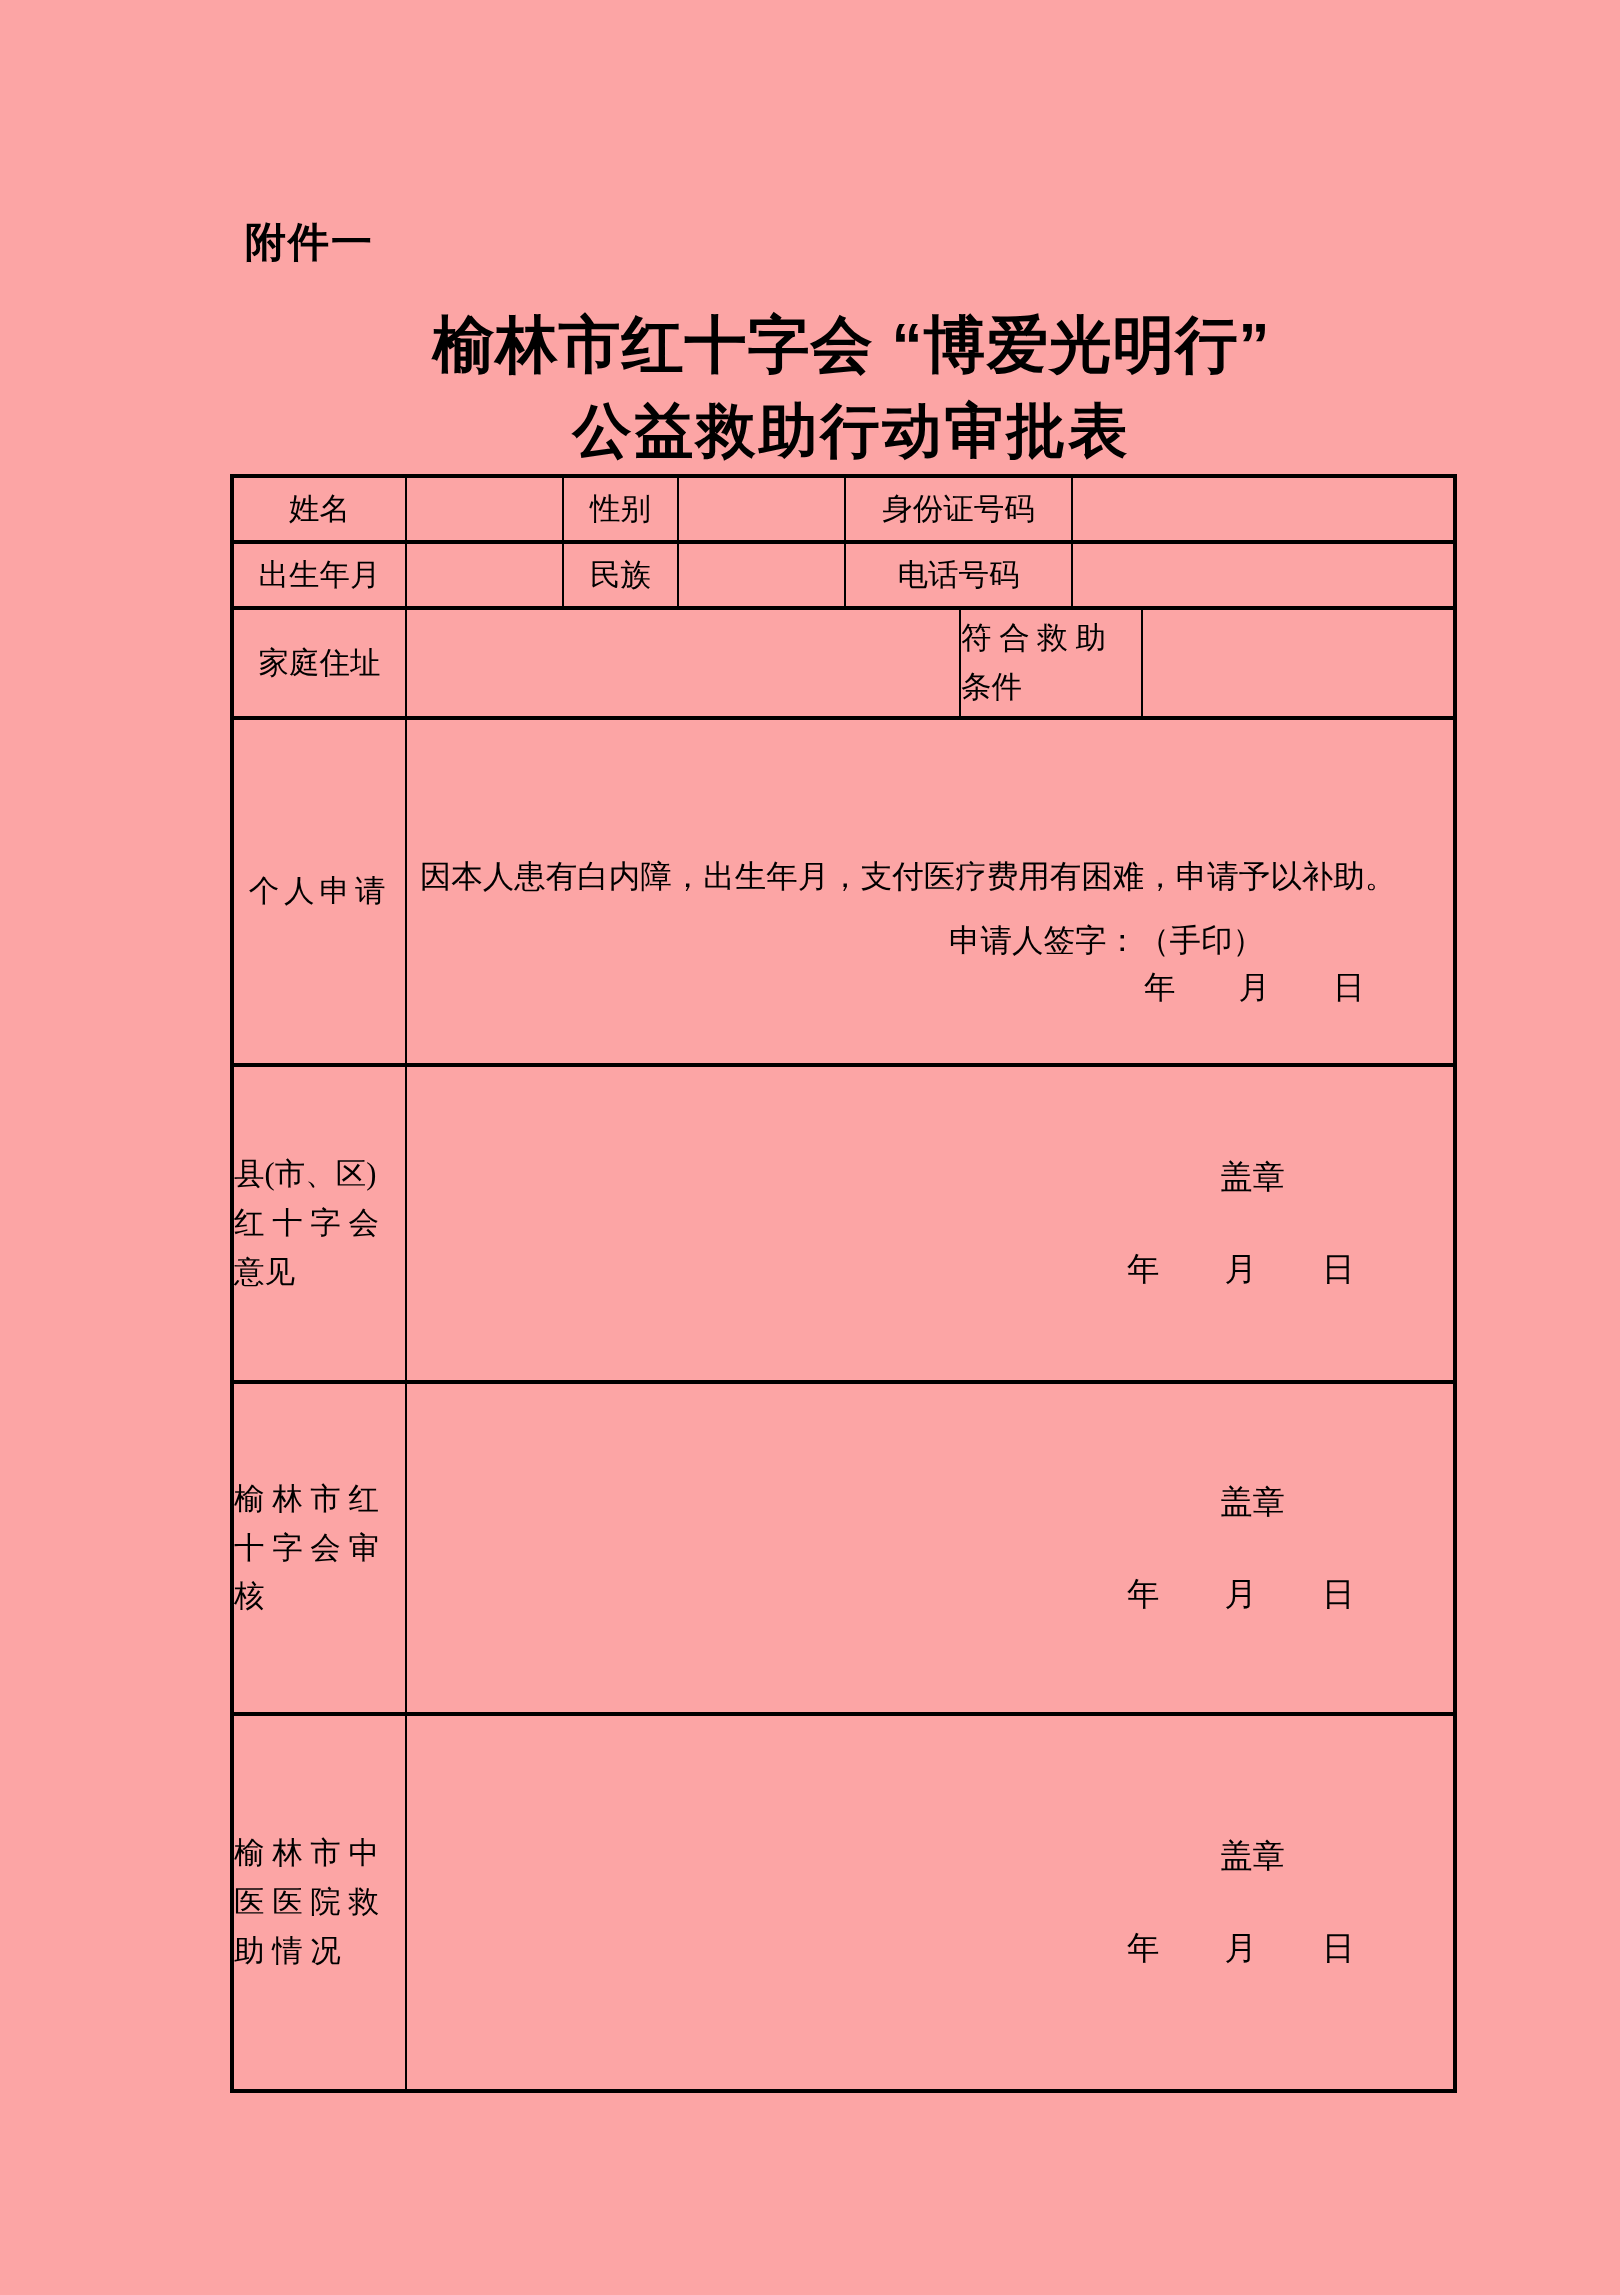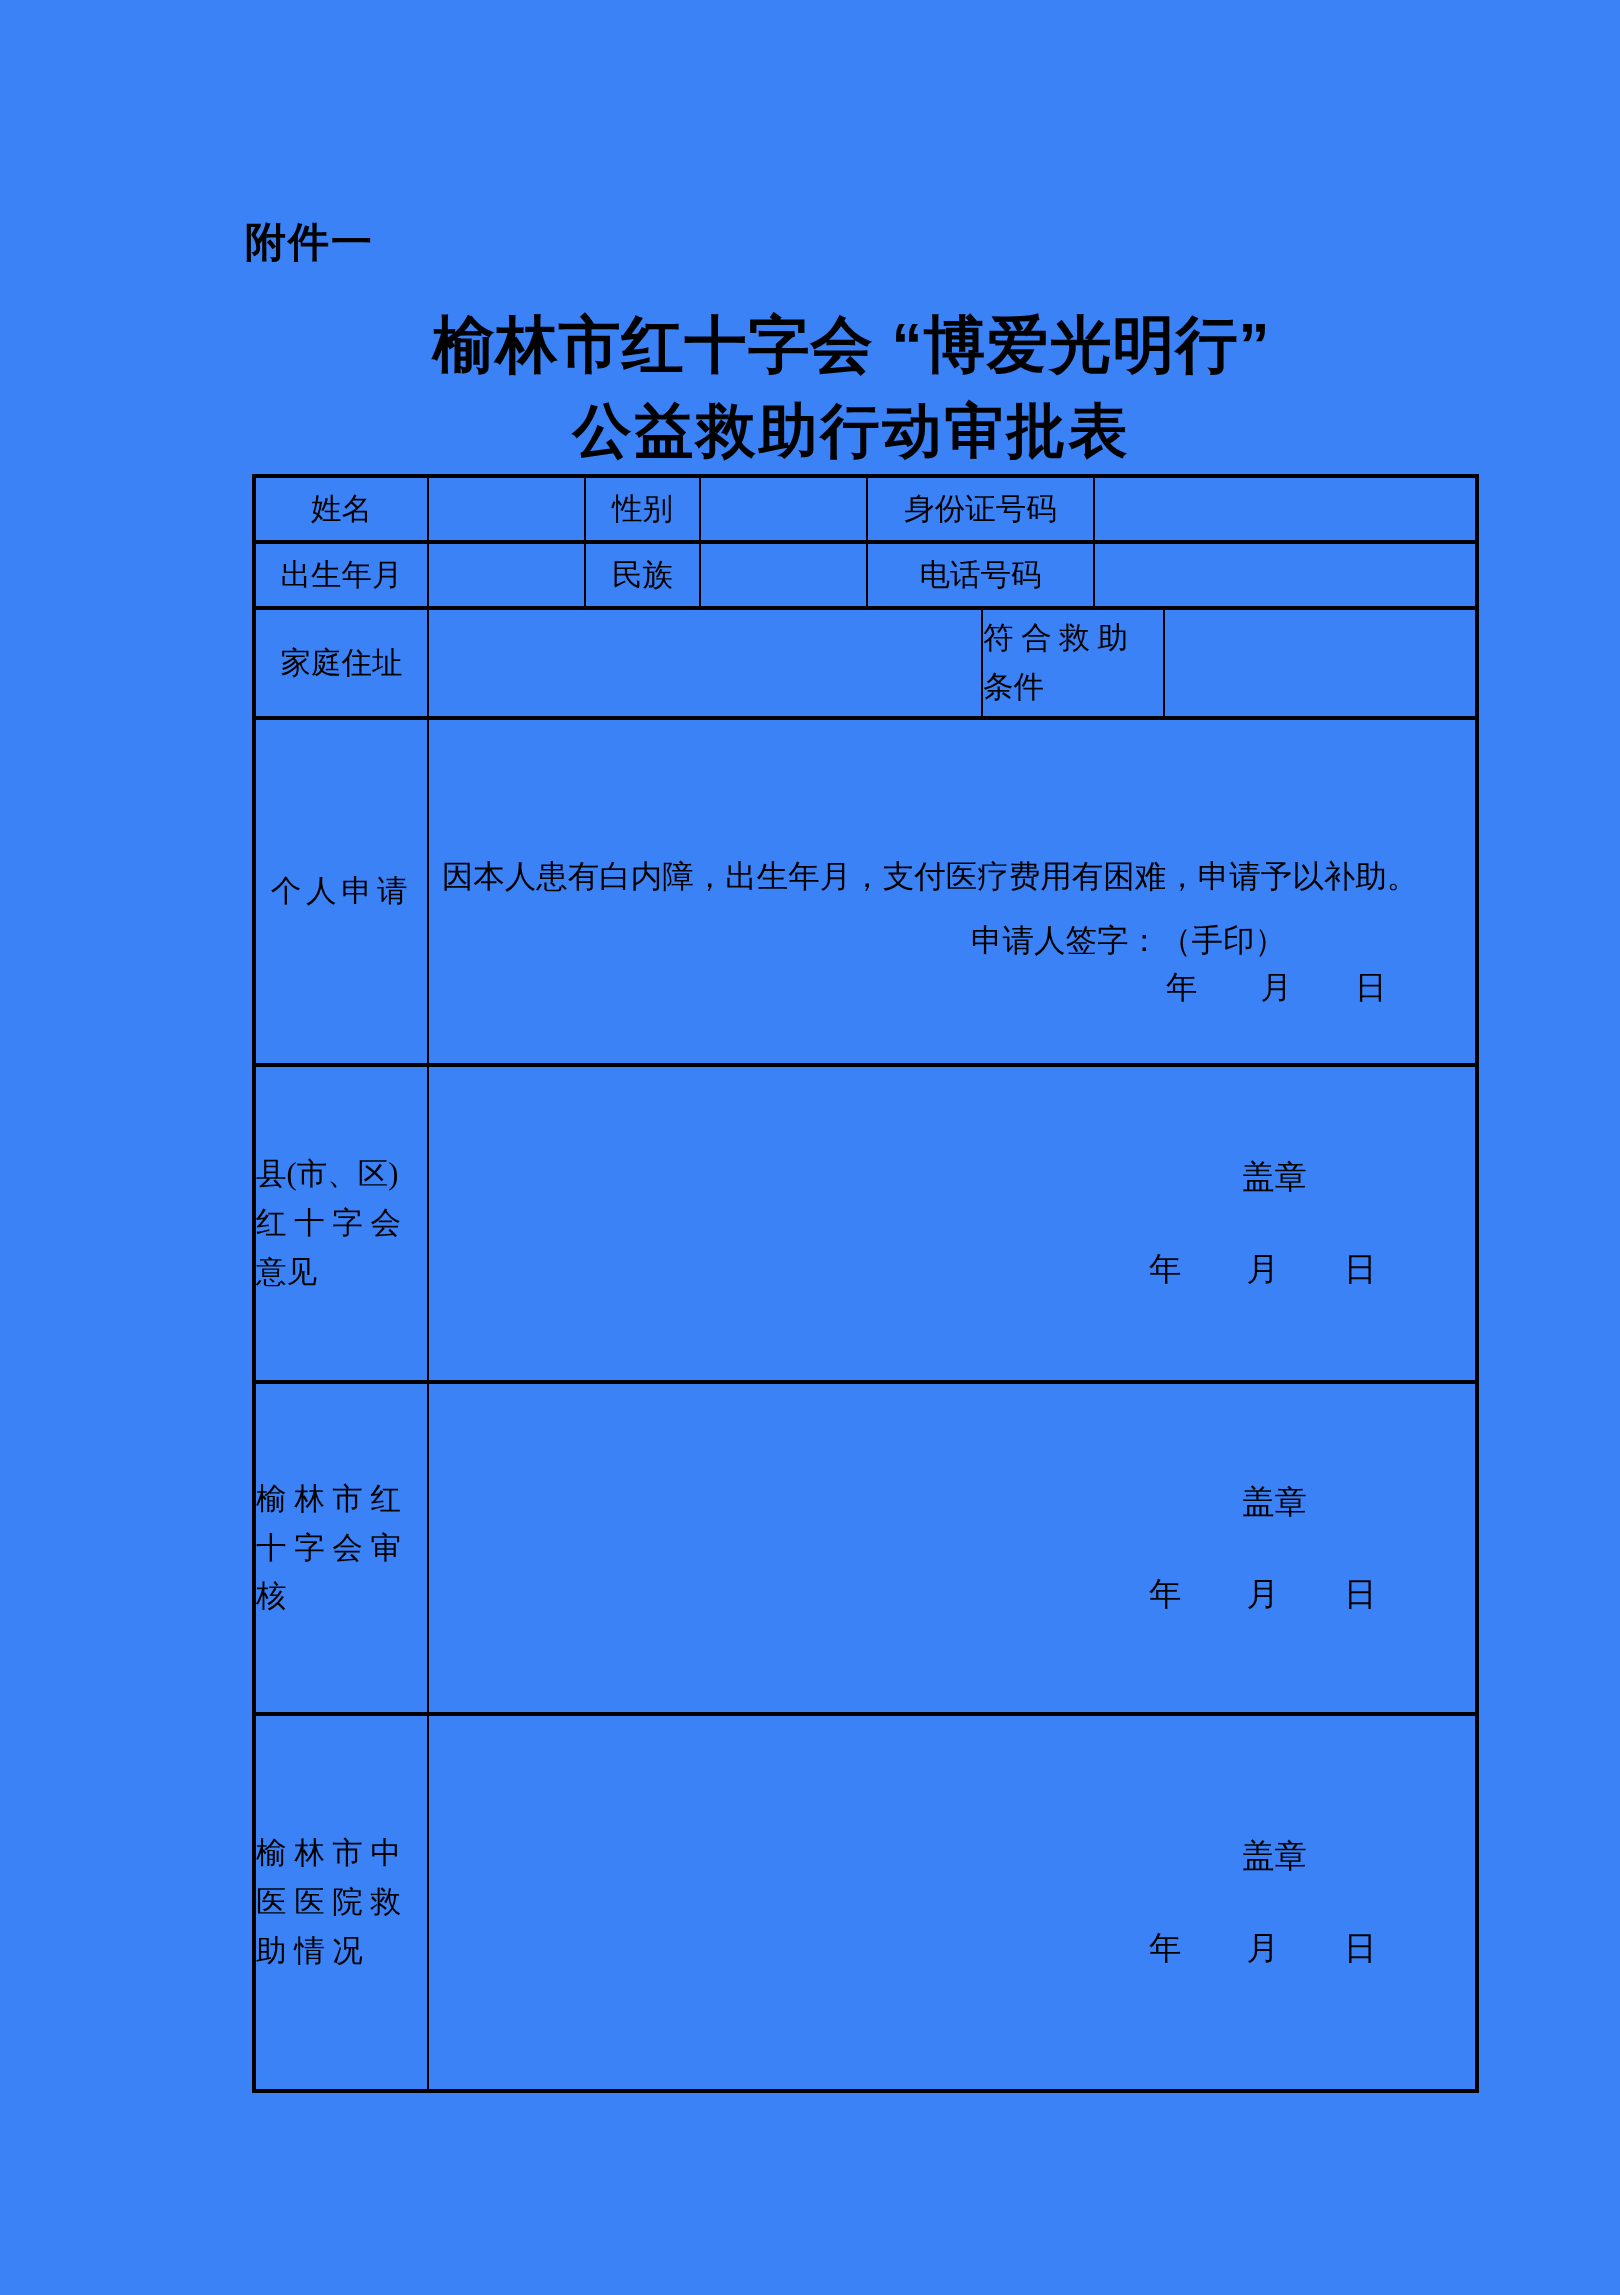--- a/index.html
+++ b/index.html
@@ -4,21 +4,21 @@
 <style>
   html, body {
     margin: 0;
     padding: 0;
     background: #e8e8e8;
   }
   .page {
     position: relative;
     width: 1621px;
     height: 2295px;
-    background: #3b82f6;
+    background: #fca5a5;
     color: #000000;
     font-family: "Liberation Serif", "DejaVu Serif", serif;
     overflow: hidden;
   }
   .attachment {
     position: absolute;
     left: 245px;
     top: 215px;
     font-family: "Liberation Sans", "DejaVu Sans", sans-serif;
     font-weight: bold;
@@ -42,21 +42,21 @@
   }
   .title-line2 {
     font-size: 59px;
     line-height: 1.1;
     margin-top: 19px;
     letter-spacing: 3px;
     white-space: nowrap;
   }
   table.form {
     position: absolute;
-    left: 252px;
+    left: 230px;
     top: 474px;
     width: 1223px;
     border-collapse: collapse;
     table-layout: fixed;
     border: 4.4px solid #000;
   }
   table.form td {
     border: 2px solid #000;
     border-top-width: 4.4px;
     border-bottom-width: 4.4px;

